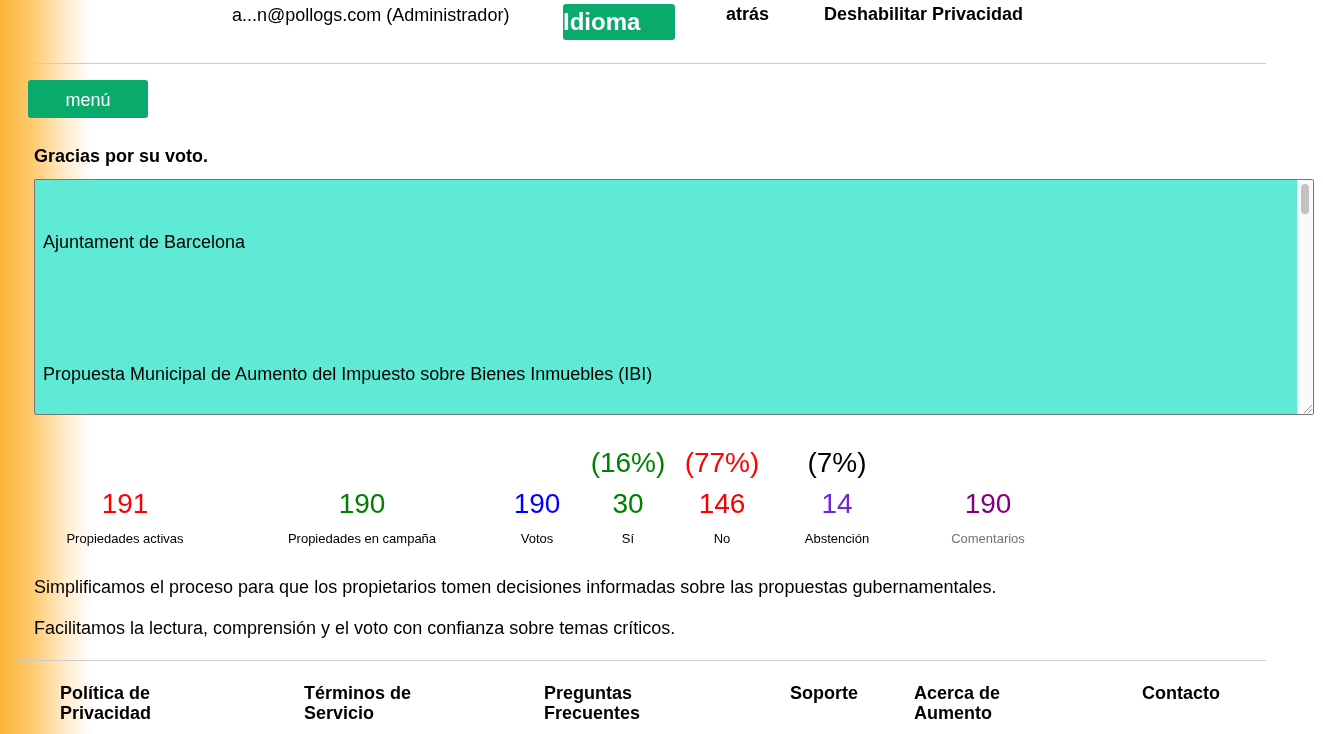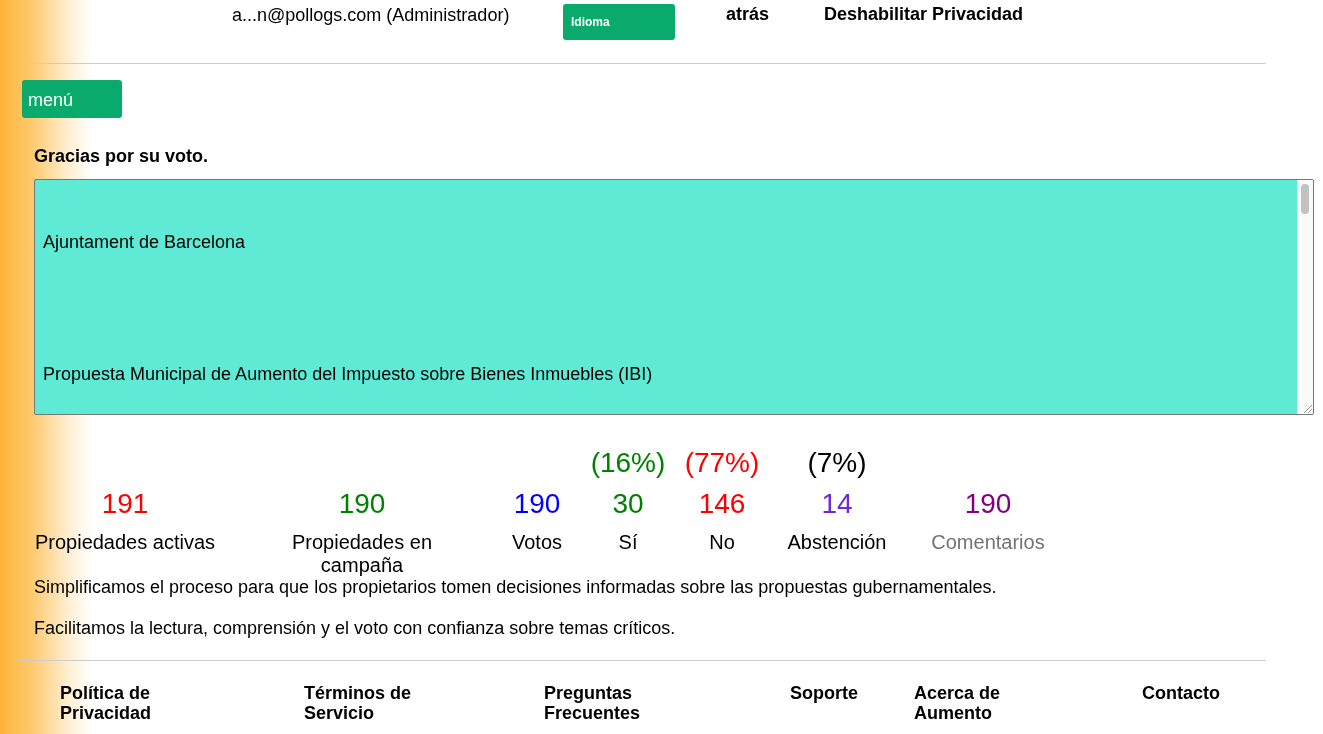--- a/index.html
+++ b/index.html
@@ -8,39 +8,39 @@
     font-family: "Liberation Sans", sans-serif;
     background: linear-gradient(to right, #fdb53a 0px, #fec86a 30px, #fff0d6 70px, #ffffff 92px, #ffffff 100%);
     color: #000;
   }
   .abs { position: absolute; }
   .user-email { left: 232px; top: 5px; font-size: 18px; }
   .btn-green {
     background: #0aa96c; color: #fff; border: none; border-radius: 3px;
     font-family: "Liberation Sans", sans-serif; cursor: pointer;
   }
-  .idioma-btn { left: 563px; top: 4px; width: 112px; height: 36px; font-size: 12px; font-weight: bold; text-align: left; padding: 0 8px; box-sizing: border-box; line-height: 36px; }
+  .idioma-btn { left: 563px; top: 4px; width: 112px; height: 36px; font-size: 24px; font-weight: bold; text-align: left; padding: 0 0; box-sizing: border-box; line-height: 36px; }
   .back-link { left: 726px; top: 4px; font-size: 18px; font-weight: bold; }
   .privacy-link { left: 824px; top: 4px; font-size: 18px; font-weight: bold; }
   .hr { left: 18px; width: 1248px; height: 0; border-top: 1px solid #cccccc; }
-  .menu-btn { left: 22px; top: 80px; width: 100px; height: 38px; font-size: 18px; line-height: 38px; text-align: left; }
+  .menu-btn { left: 28px; top: 80px; width: 120px; height: 38px; font-size: 18px; line-height: 38px; text-align: center; }
   .thanks { left: 34px; top: 137px; font-size: 18px; font-weight: bold; margin-top: 9px; }
   .doc-area {
     left: 34px; top: 179px; width: 1280px; height: 236px; box-sizing: border-box;
     border: 1px solid #767676; border-radius: 2px; background: #5eead4;
     padding: 7px 30px 0 8px; overflow: hidden;
     font-size: 18px; line-height: 22px; white-space: pre-wrap;
   }
   .scrollbar { right: 0; top: 0; width: 15px; height: 100%; background: #fafafa; border-left: 1px solid #e8e8e8; }
   .scroll-thumb { right: 4px; top: 4px; width: 8px; height: 30px; border-radius: 4px; background: #c2c2c2; }
   .resize-grip { right: 1px; bottom: 1px; width: 10px; height: 10px; }
   .stat { text-align: center; }
   .pct { top: 447px; font-size: 28px; }
   .num { top: 488px; font-size: 28px; }
-  .lbl { top: 531px; font-size: 20px; }
+  .lbl { top: 531px; font-size: 13px; }
   .tagline { left: 34px; font-size: 18px; }
   .footer-link { top: 683px; font-size: 18px; font-weight: bold; line-height: 20px; }
 </style>
 </head>
 <body>
 
 <div class="abs user-email">a...n@pollogs.com (Administrador)</div>
 <button class="abs btn-green idioma-btn">Idioma</button>
 <a class="abs back-link">atrás</a>
 <a class="abs privacy-link">Deshabilitar Privacidad</a>

